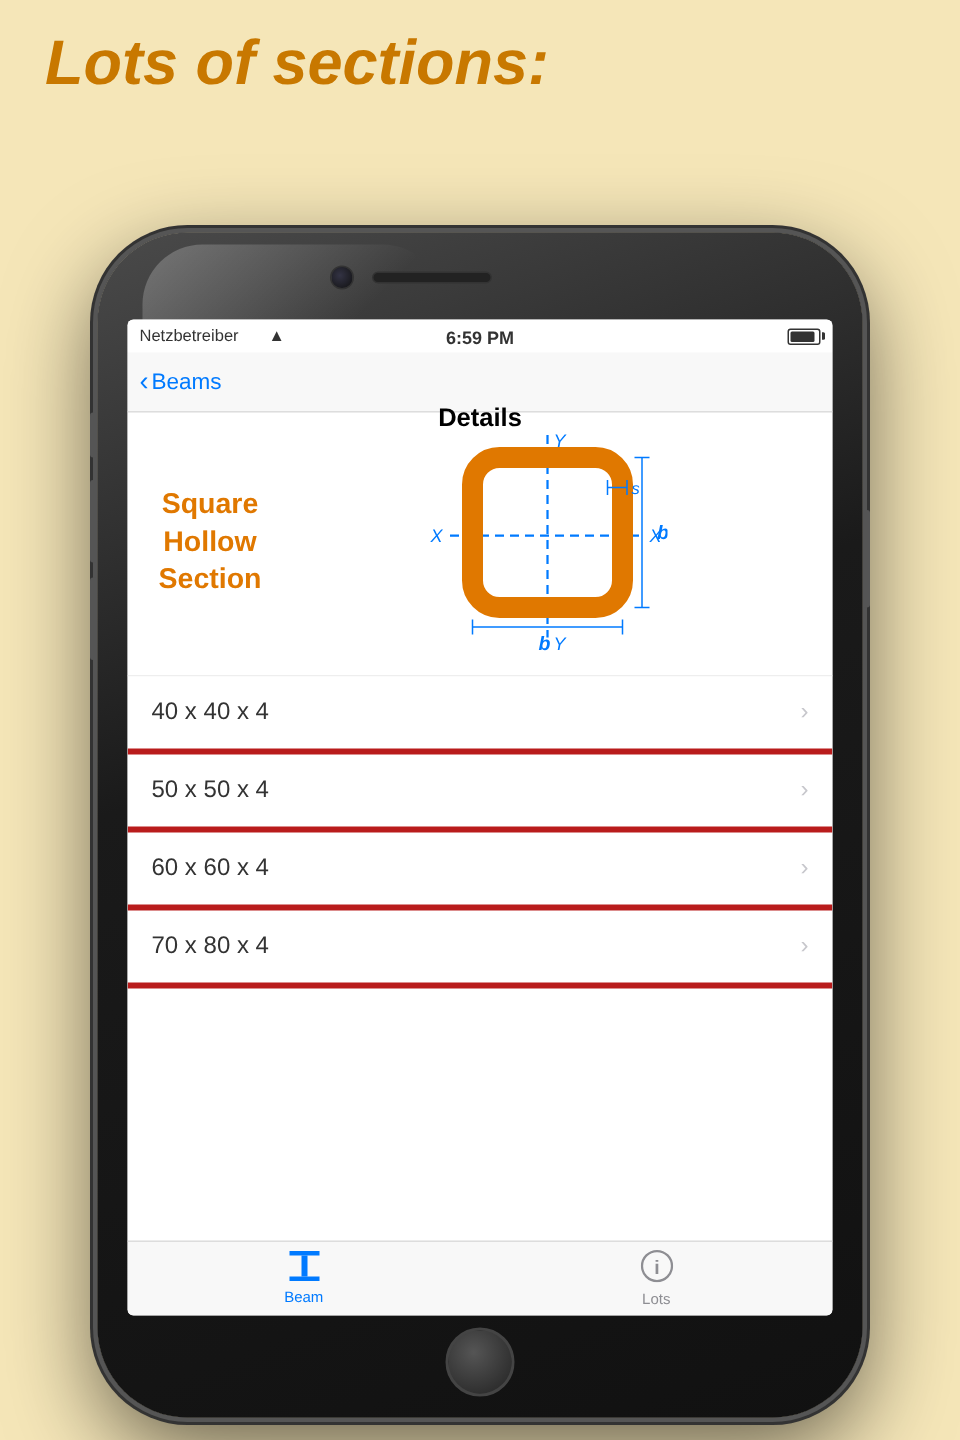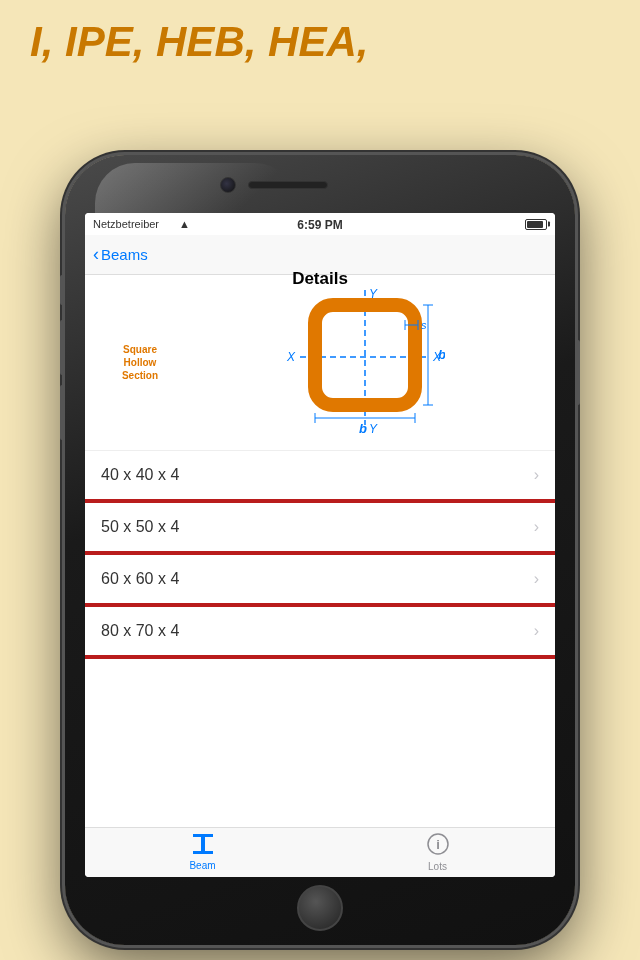--- a/index.html
+++ b/index.html
@@ -198,21 +198,21 @@
       background: #fff;
       border-bottom: 1px solid #eee;
       display: flex;
       align-items: center;
       gap: 10px;
       flex-shrink: 0;
     }
 
     .diagram-label {
       color: #e07800;
-      font-size: 10px;
+      font-size: 19px;
       font-weight: 700;
       line-height: 1.3;
       text-align: center;
       width: 80px;
     }
 
     .diagram-svg-container {
       flex: 1;
       display: flex;
       justify-content: center;
@@ -338,21 +338,21 @@
       width: 4px;
       height: 65px;
       background: #555;
       border-radius: 0 2px 2px 0;
     }
   </style>
 </head>
 <body>
 
 <div class="header-text">
-  <div>I, IPE, HEB, HEA,</div>
+  <div>Lots of sections:</div>
 </div>
 
 <div class="phone-shell">
 
   <div class="phone-side-btn-left"></div>
   <div class="phone-side-btn-left2"></div>
   <div class="phone-side-btn-left3"></div>
   <div class="phone-side-btn-right"></div>
 
   <div class="phone-top-bar">
@@ -433,21 +433,21 @@
       </div>
       <div class="list-item">
         <span class="list-item-label">50 x 50 x 4</span>
         <span class="list-item-chevron">›</span>
       </div>
       <div class="list-item">
         <span class="list-item-label">60 x 60 x 4</span>
         <span class="list-item-chevron">›</span>
       </div>
       <div class="list-item">
-        <span class="list-item-label">80 x 70 x 4</span>
+        <span class="list-item-label">70 x 80 x 4</span>
         <span class="list-item-chevron">›</span>
       </div>
     </div>
 
     <div class="tab-bar">
 
       <div class="tab-item active">
         <div class="tab-icon">
           <svg class="ibeam-svg" viewBox="0 0 24 20" fill="#007aff">
 

